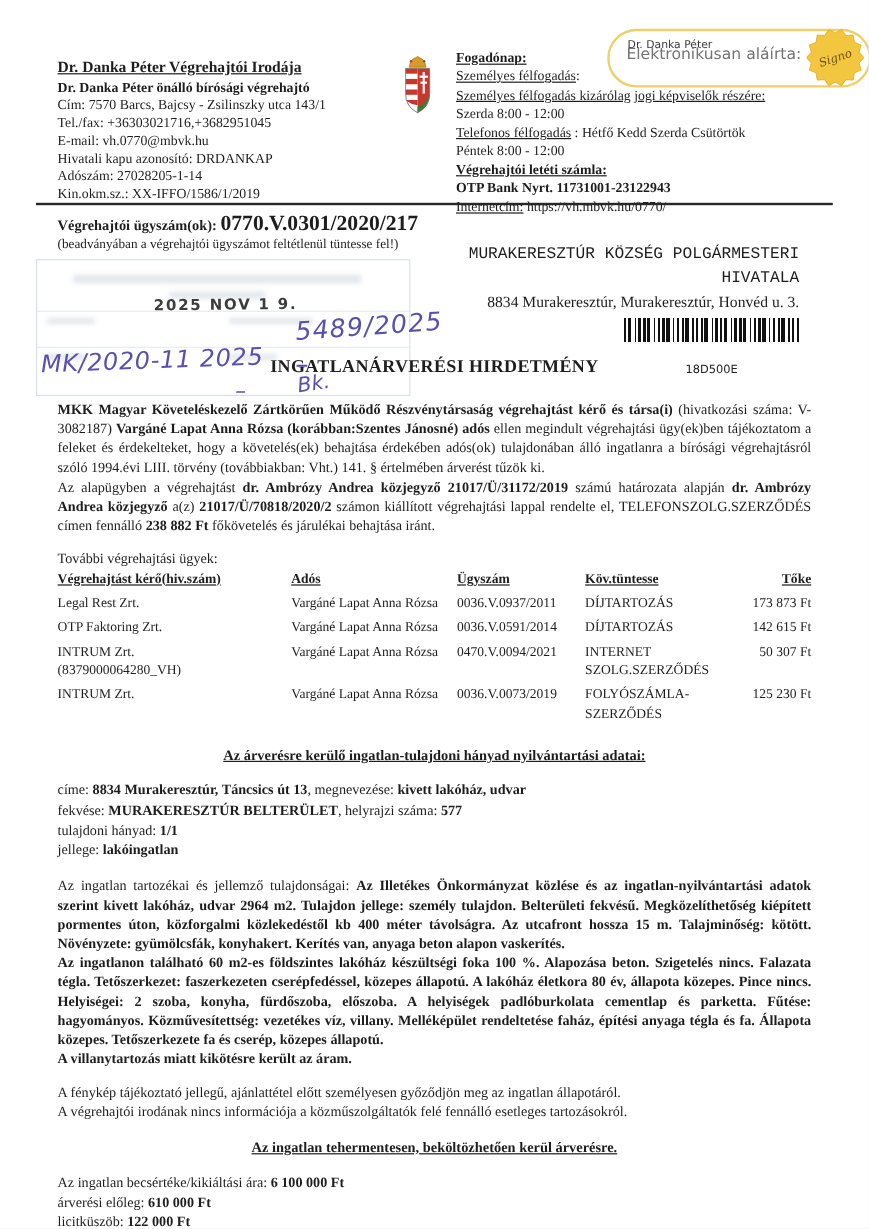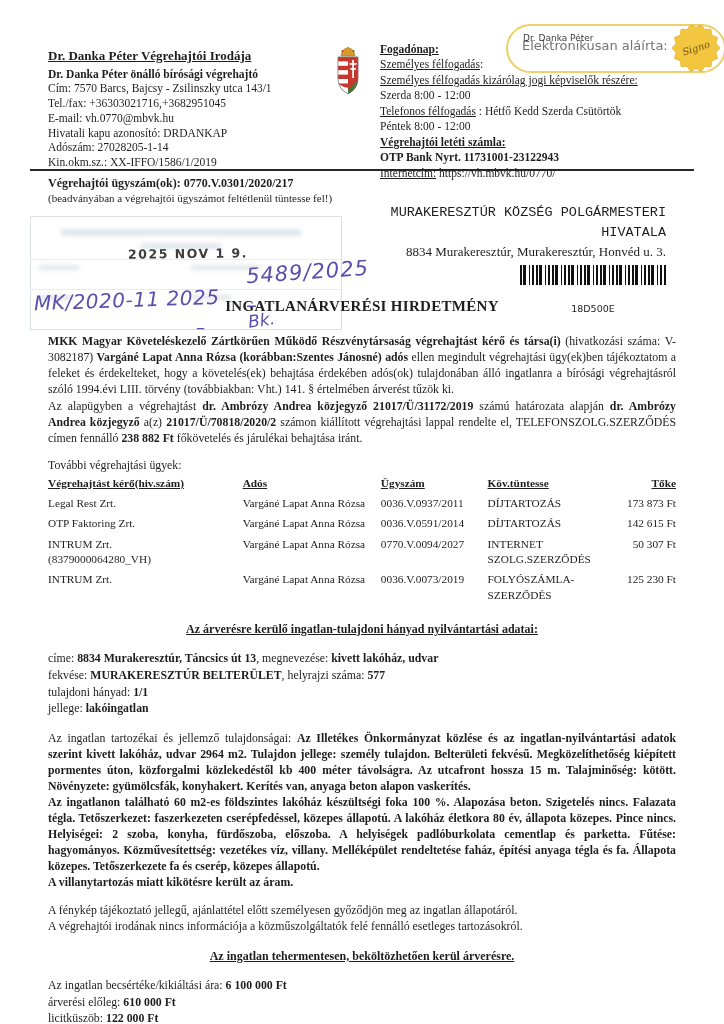--- a/index.html
+++ b/index.html
@@ -18,21 +18,21 @@
   .sig-pill{position:absolute;left:506px;top:24px;width:216px;height:45px;background:#fff;
             border:2.5px solid #ecd06a;border-radius:26px;z-index:6;}
   .sig-label{position:absolute;left:14px;top:12px;font-family:"DejaVu Sans",sans-serif;
              font-size:13px;color:#737373;white-space:nowrap;}
   .sig-name{position:absolute;left:15px;top:7px;font-family:"DejaVu Sans",sans-serif;
             font-size:9px;color:#3a3a3a;white-space:nowrap;z-index:2;}
   .seal{position:absolute;right:4px;top:-2px;z-index:3;}
   
   .rule{position:absolute;left:30px;top:169px;width:664px;border-top:2px solid #272727;}
   .case-block{position:absolute;left:48px;top:176px;font-size:12px;}
-  .case-block .num{font-size:12px;}
+  .case-block .num{font-size:18px;}
   .case-block .note{font-size:11px;font-weight:normal;margin-top:1px;}
   
   .stamp-box{position:absolute;left:30px;top:216px;width:310px;height:112px;
              border:1px solid rgba(120,145,165,0.28);z-index:1;}
   .stamp-box .smudge{position:absolute;background:rgba(110,135,160,0.20);filter:blur(2px);}
   .stamp-box .g1{left:30px;top:12px;width:240px;height:7px;}
   .stamp-box .g2{left:110px;top:26px;width:80px;height:6px;}
   .stamp-box .g3{left:8px;top:48px;width:40px;height:5px;}
   .stamp-box .g4{left:160px;top:48px;width:70px;height:5px;}
   .stamp-box .g5{left:8px;top:78px;width:34px;height:5px;}
@@ -210,21 +210,21 @@
         <td>0036.V.0591/2014</td>
         <td>DÍJTARTOZÁS</td>
         <td class="r">142 615 Ft</td>
       </tr>
       <tr>
         <td>
               <div>INTRUM Zrt.</div>
               <div>(8379000064280_VH)</div>
             </td>
         <td>Vargáné Lapat Anna Rózsa</td>
-        <td>0770.V.0094/2027</td>
+        <td>0470.V.0094/2021</td>
         <td>INTERNET SZOLG.SZERZŐDÉS</td>
         <td class="r">50 307 Ft</td>
       </tr>
       <tr>
         <td>
               <div>INTRUM Zrt.</div>
               <div></div>
             </td>
         <td>Vargáné Lapat Anna Rózsa</td>
         <td>0036.V.0073/2019</td>

